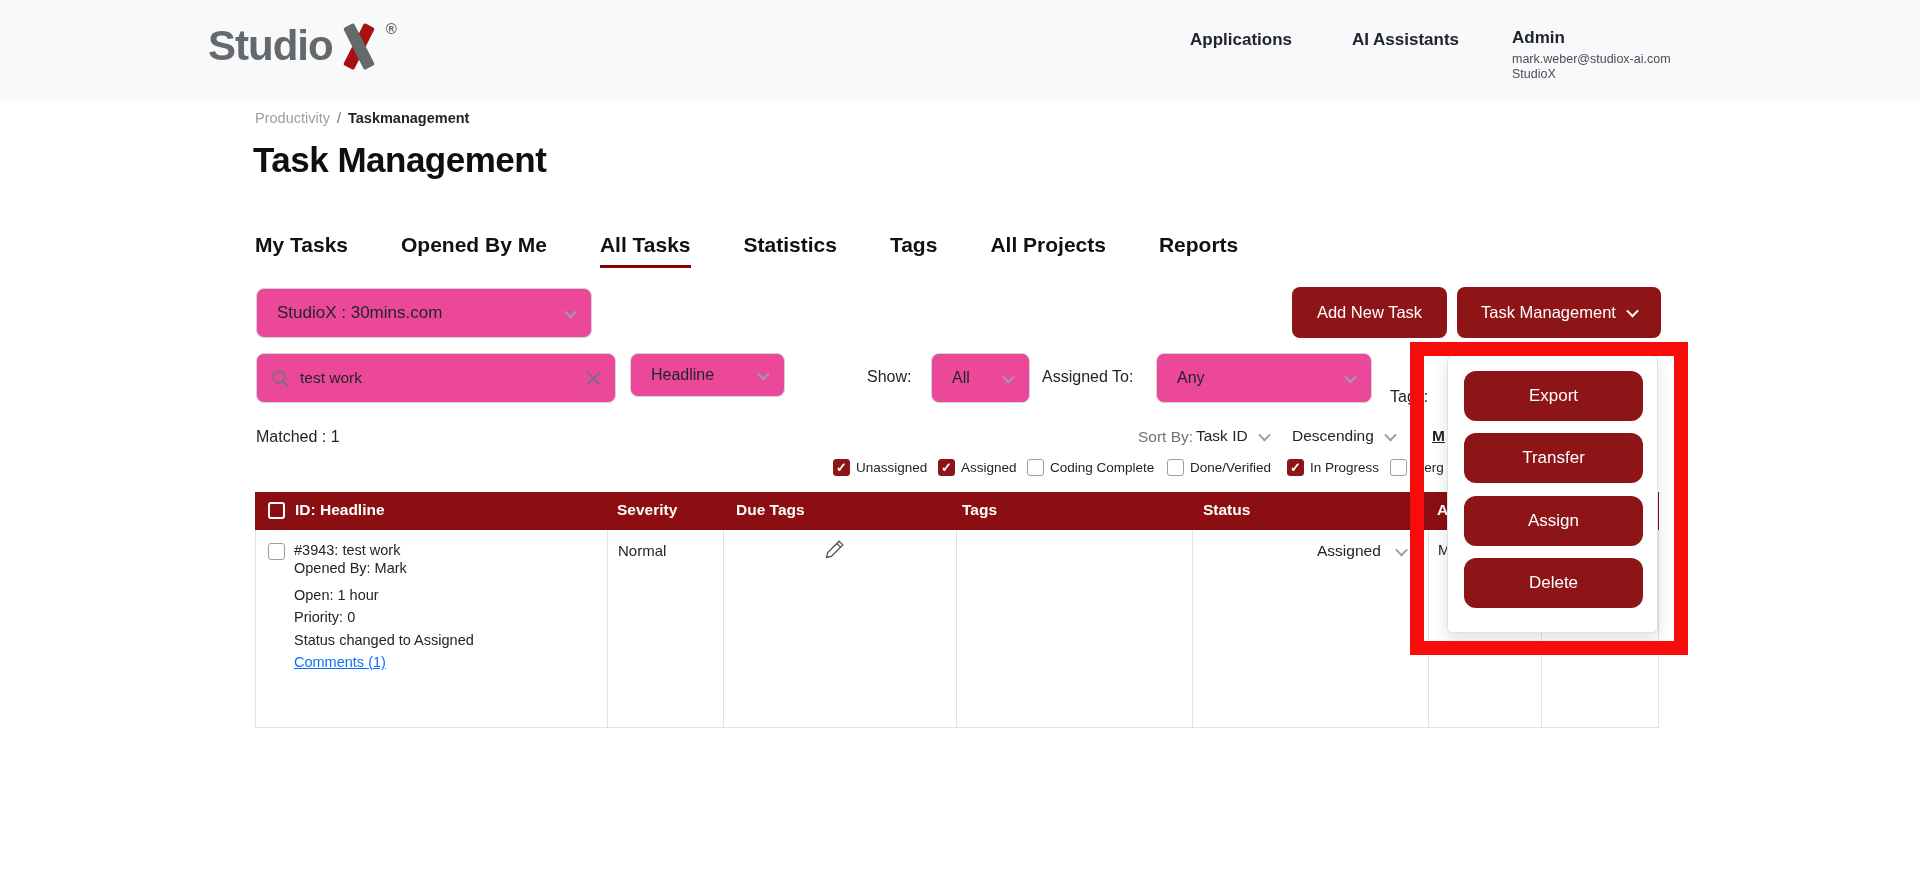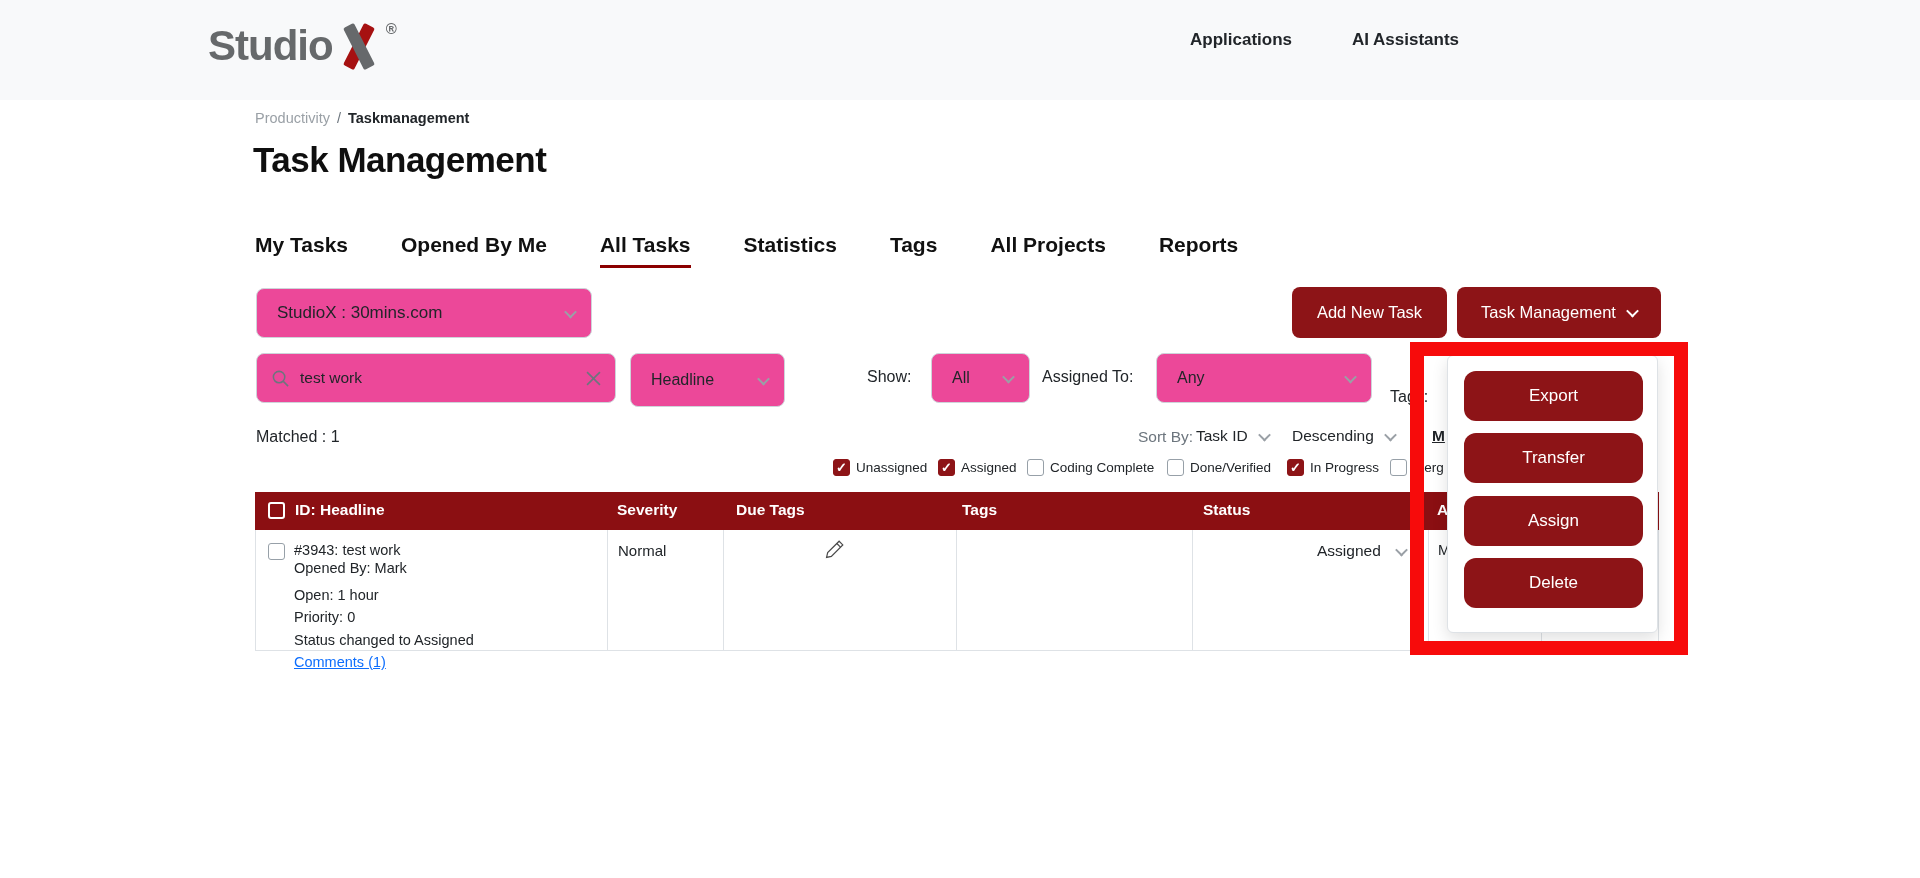--- a/index.html
+++ b/index.html
@@ -52,21 +52,21 @@
   .cbrow-item { display:flex; align-items:center; gap:6px; font-size:13.5px; color:#212529; cursor:pointer; }
   .cb { width:17px; height:17px; border:1.5px solid #97a0a8; border-radius:3px; background:#fff; display:inline-flex; align-items:center; justify-content:center; flex:none; }
   .cb.checked { background:#8d1417; border-color:#8d1417; }
   .cb.checked::after { content:"\2713"; color:#fff; font-size:13px; font-weight:700; }
 
   
   .table-wrap { left:255px; top:492px; width:1404px; height:191px; }
   .thead { position:absolute; left:0; top:0; width:1404px; height:38px; background:#8b0f12; }
   .th { position:absolute; top:9px; color:#fff; font-size:15.5px; font-weight:700; }
   .th-cb { position:absolute; left:13px; top:10px; width:17px; height:17px; border:2px solid #fff; border-radius:3px; background:transparent; }
-  .tbody { position:absolute; left:0; top:38px; width:1404px; height:121px; border:1px solid #dee2e6; border-top:none;text-decoration:underline; }
+  .tbody { position:absolute; left:0; top:38px; width:1404px; height:198px; border:1px solid #dee2e6; border-top:none;text-decoration:underline; }
   .colsep { position:absolute; top:0; bottom:0; width:1px; background:#dee2e6; }
   .rowline { position:absolute; font-size:14.5px; color:#212529; }
   .link { color:#0d6efd; text-decoration:underline; cursor:pointer; }
   .status-sel { position:absolute; display:flex; align-items:center; gap:16px; font-size:15.5px; color:#212529; cursor:pointer; }
 
   
   .popup { left:1447px; top:355px; width:211px; height:278px; background:#fff; border:1px solid #dee2e6; border-radius:6px; box-shadow:0 6px 16px rgba(0,0,0,.12); z-index:50; }
   .popup .btn-red { position:absolute; left:16px; width:179px; height:50px; border-radius:12px; font-size:17px; }
 
   
@@ -81,20 +81,25 @@
   <div class="abs logo">
     <span>Studio</span>
       <span class="logo-x">
         <span class="bar red"></span>
         <span class="bar gray"></span>
       </span>
       <span class="logo-reg">®</span>
   </div>
   <div class="abs navlink" style="left:1190px;">Applications</div>
   <div class="abs navlink" style="left:1352px;">AI Assistants</div>
+  <div class="abs userbox">
+    <div class="user-name">Admin</div>
+    <div class="user-sub">mark.weber@studiox-ai.com</div>
+    <div class="user-sub" style="margin-top:1px;">StudioX</div>
+  </div>
 
   <div class="abs breadcrumb">
     <span class="parent">Productivity</span><span class="sep">/</span><span class="current">Taskmanagement</span>
   </div>
   <div class="abs page-title">Task Management</div>
 
   <div class="abs tabs">
     <div class="tab">My Tasks</div>
     <div class="tab">Opened By Me</div>
     <div class="tab active">All Tasks</div>
@@ -122,21 +127,21 @@
         </svg>
     </span>
     <input type="text" value="test work" style="">
     <span class="icon-btn">
       <svg width="15" height="15" viewBox="0 0 14 14" stroke="#6c757d" stroke-width="1.5">
           <line x1="1" y1="1" x2="13" y2="13"></line>
           <line x1="13" y1="1" x2="1" y2="13"></line>
         </svg>
     </span>
   </div>
-  <div class="abs sel" style="left:630px; top:353px; width:155px; height:54px;">
+  <div class="abs sel" style="left:630px; top:353px; width:155px; height:44px;">
     <span>Headline</span>
     <span class="chev"></span>
   </div>
   <div class="abs filter-label" style="left:867px; top:368px;">Show:</div>
   <div class="abs sel" style="left:931px; top:353px; width:99px; height:50px;">
     <span>All</span>
     <span class="chev"></span>
   </div>
   <div class="abs filter-label" style="left:1042px; top:368px;">Assigned To:</div>
   <div class="abs sel" style="left:1156px; top:353px; width:216px; height:50px;">

